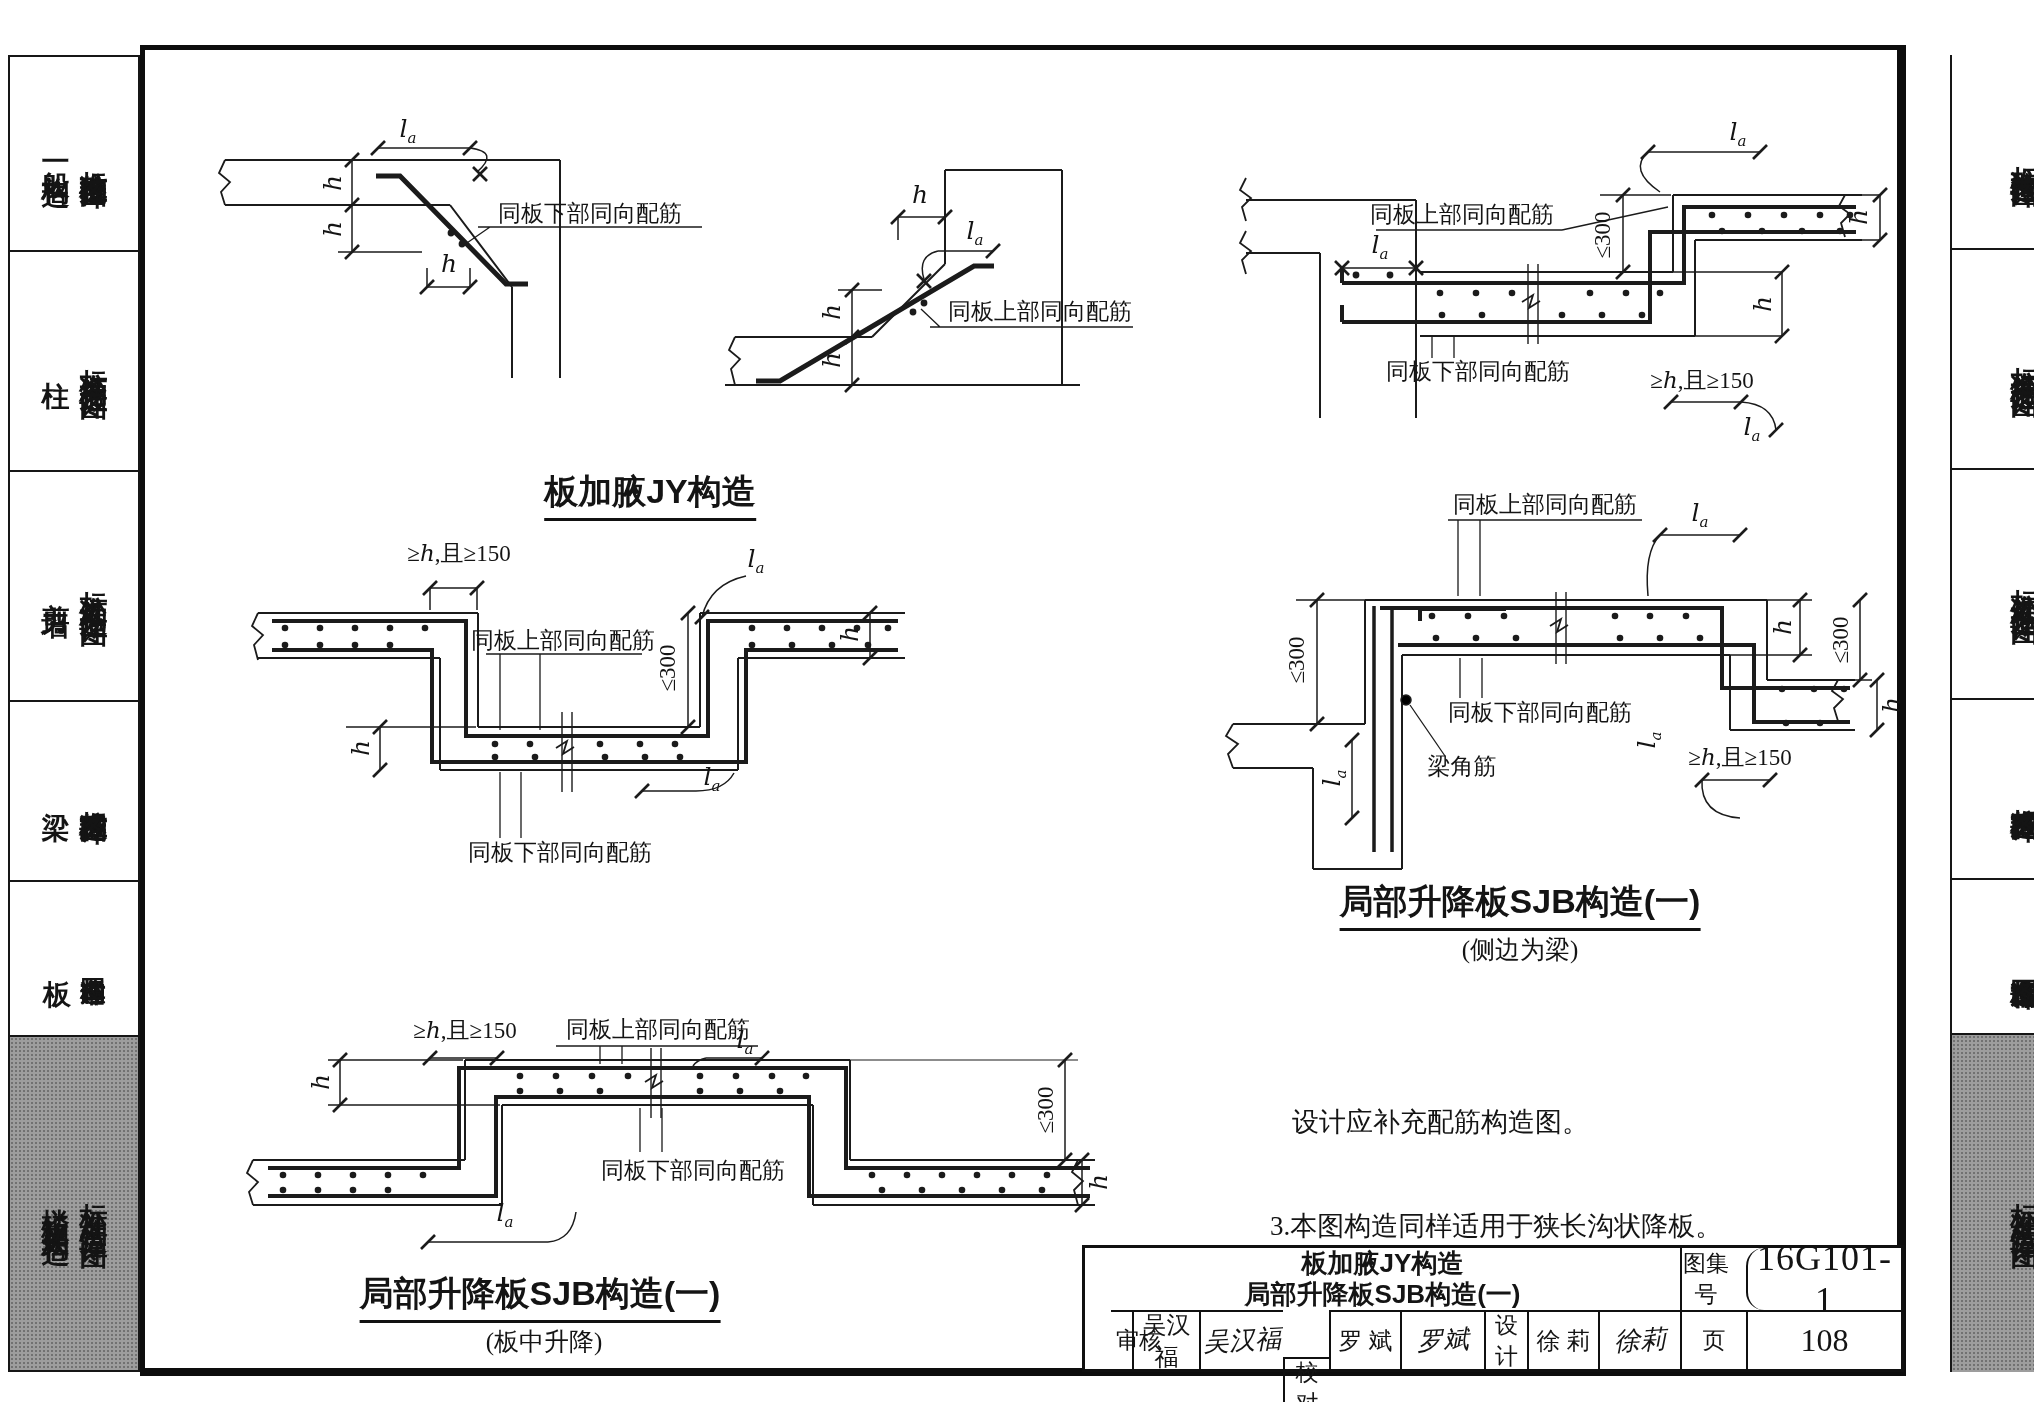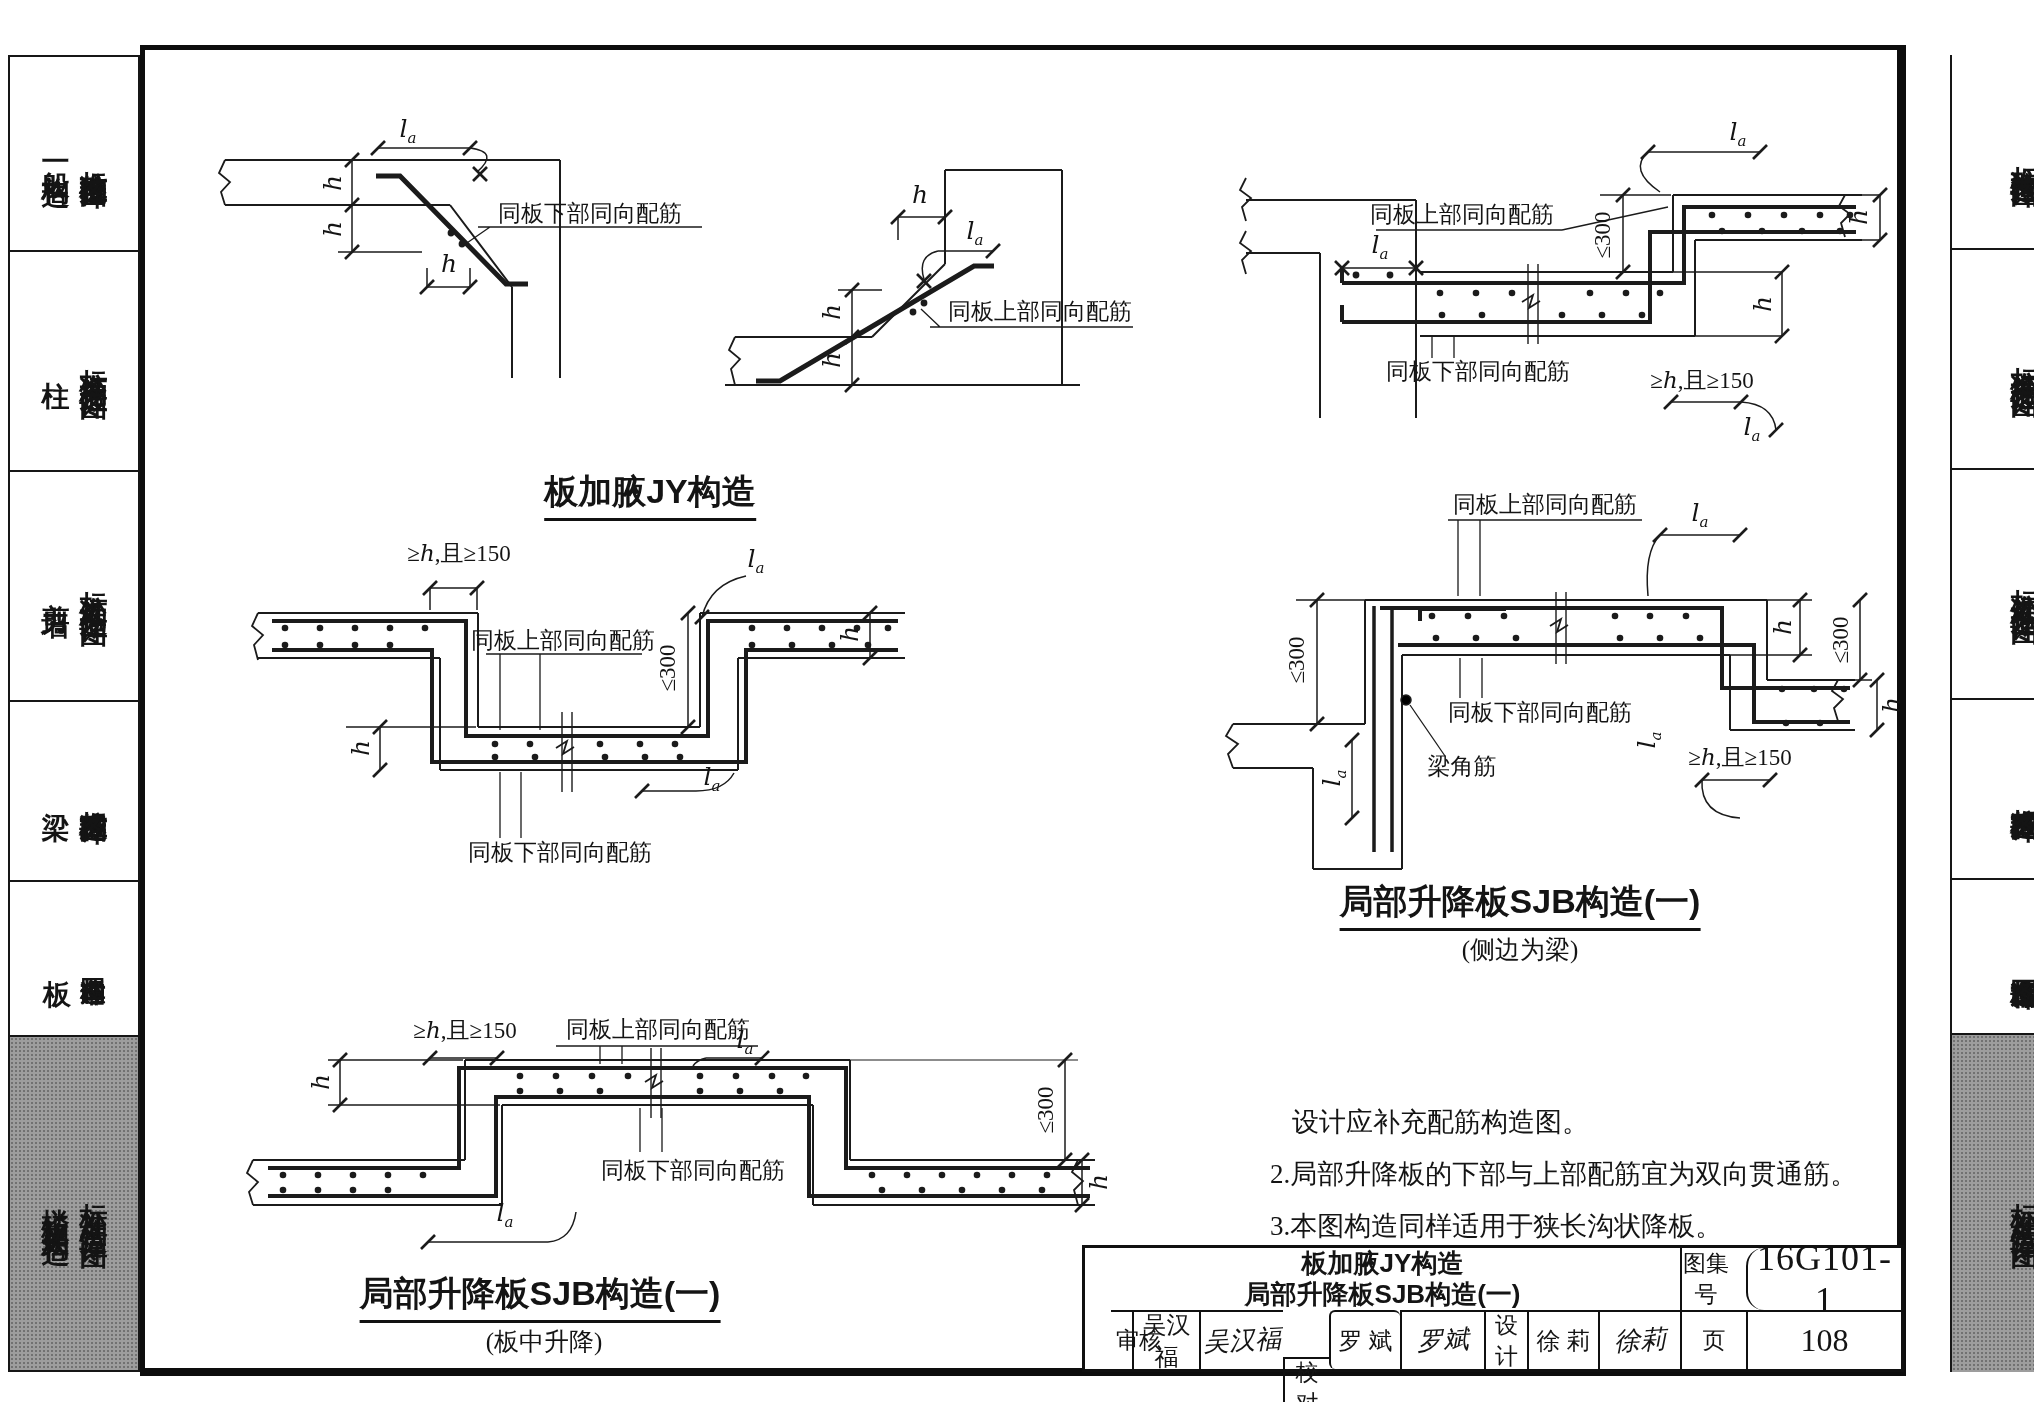--- a/index.html
+++ b/index.html
@@ -490,21 +490,20 @@
   <span class="lbl rot dim" style="left:1782px;top:627px">h</span>
   <span class="lbl rot dt" style="left:1841px;top:640px">≤300</span>
   <span class="lbl rot dim" style="left:1891px;top:705px">h</span>
   <span class="lbl ctr dmix dt" style="left:1740px;top:757px"><span>≥</span><i>h</i><span>,且≥150</span></span>
   <span class="lbl rot dim" style="left:1648px;top:740px"><span>l</span><sub>a</sub></span>
 
   <span class="lbl ctr h1t" style="left:1520px;top:905px">局部升降板SJB构造(一)</span>
   <span class="lbl ctr h2t" style="left:1520px;top:949px">(侧边为梁)</span>
 
   <div class="lbl note" style="left:1292px;top:1104px">设计应补充配筋构造图。</div>
-  <div class="lbl note" style="left:1270px;top:1156px">2.局部升降板的下部与上部配筋宜为双向贯通筋。</div>
   <div class="lbl note" style="left:1270px;top:1208px">3.本图构造同样适用于狭长沟状降板。</div>
 
   <div class="tb" style="left:1082px;top:1245px;width:822px;height:127px;">
 
     <div class="cell first toprow" style="left:0;top:0;width:595px;height:62px;flex-direction:column;">
       <div class="tb-title">板加腋JY构造</div>
       <div class="tb-title">局部升降板SJB构造(一)</div>
     </div>
     <div class="cell toprow" style="left:595px;top:0;width:50px;height:62px;">
         <span class="tb-label">图集号</span>
@@ -518,21 +517,21 @@
       </div>
     <div class="cell" style="left:47px;top:62px;width:67px;height:59px;">
         <span class="tb-name">吴汉福</span>
       </div>
     <div class="cell" style="left:114px;top:62px;width:84px;height:59px;">
         <span class="tb-sig">吴汉福</span>
       </div>
     <div class="cell" style="left:198px;top:62px;width:46px;height:59px;margin-top:47px;">
         <span class="tb-label">校对</span>
       </div>
-    <div class="cell" style="left:244px;top:62px;width:71px;height:59px;border-radius:6px;">
+    <div class="cell" style="left:244px;top:62px;width:71px;height:59px;">
         <span class="tb-name">罗  斌</span>
       </div>
     <div class="cell" style="left:315px;top:62px;width:84px;height:59px;">
         <span class="tb-sig">罗斌</span>
       </div>
     <div class="cell" style="left:399px;top:62px;width:43px;height:59px;">
         <span class="tb-label">设计</span>
       </div>
     <div class="cell" style="left:442px;top:62px;width:71px;height:59px;">
         <span class="tb-name">徐  莉</span>

